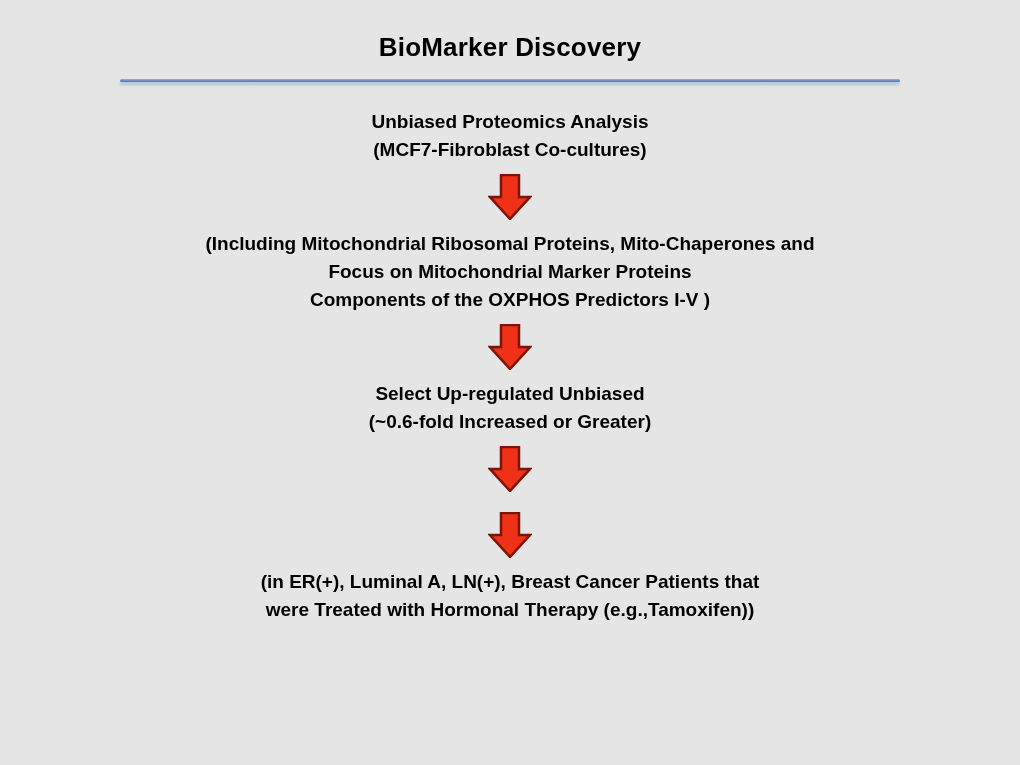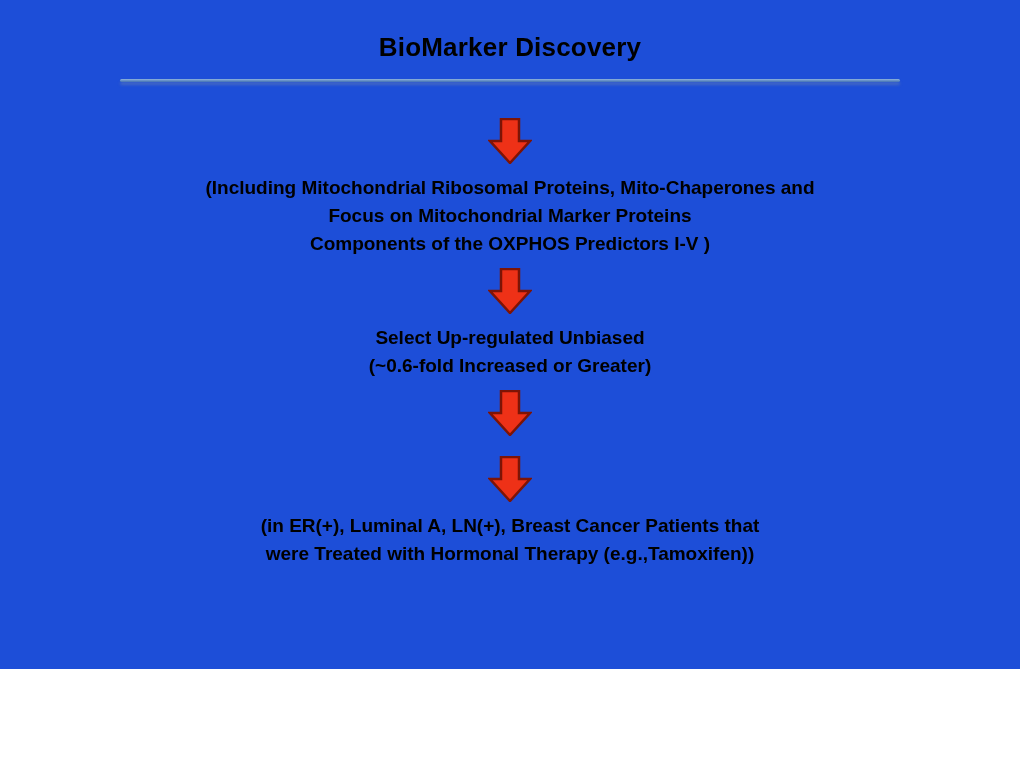--- a/index.html
+++ b/index.html
@@ -1,20 +1,20 @@
 <!DOCTYPE html>
 <html><head>
 <meta charset="utf-8">
 <style>
   html,body{margin:0;padding:0;background:#ffffff;}
   .slide{
     position:relative;
     width:1020px;
-    height:669px;
-    background:#1d4ed8;
+    height:765px;
+    background:#e5e5e5;
     font-family:"Liberation Sans", sans-serif;
     font-weight:bold;
     color:#000000;
     overflow:hidden;
   }
   .title{
     padding-top:32px;
     text-align:center;
     font-size:26px;
     letter-spacing:0.2px;
@@ -52,20 +52,24 @@
 <body>
 
 <div class="slide">
 
   <div class="title">BioMarker Discovery</div>
 
   <div class="divider"></div>
 
   <div class="flow">
 
+    <div class="step">
+      <div>Unbiased Proteomics Analysis</div>
+      <div>(MCF7-Fibroblast Co-cultures)</div>
+    </div>
 
     <svg class="arrow" width="44" height="46" viewBox="0 0 44 46" aria-hidden="true">
       <path d="M13 1 L31 1 L31 23 L42 23 L22 45 L2 23 L13 23 Z" fill="#EE3117"></path>
     </svg>
 
     <div class="step">
       <div>(Including Mitochondrial Ribosomal Proteins, Mito-Chaperones and</div>
       <div>Focus on Mitochondrial Marker Proteins</div>
       <div>Components of the OXPHOS Predictors I-V )</div>
     </div>

